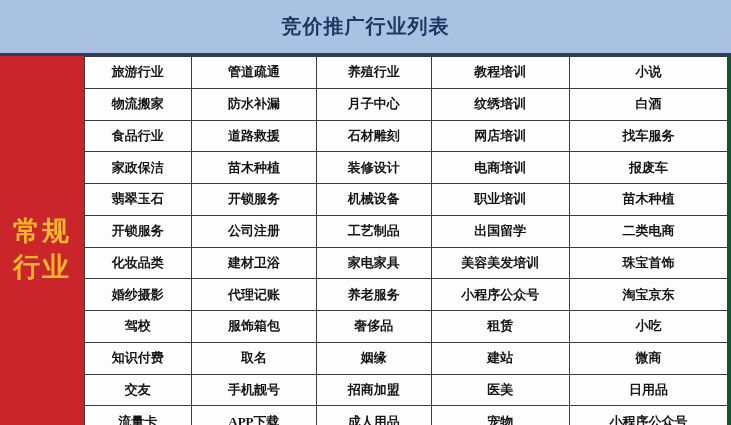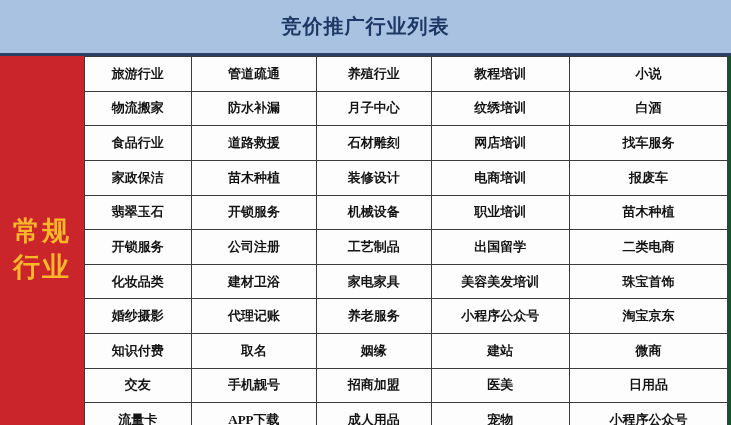--- a/index.html
+++ b/index.html
@@ -144,20 +144,27 @@
               <td>珠宝首饰</td>
             </tr>
             <tr>
               <td>婚纱摄影</td>
               <td>代理记账</td>
               <td>养老服务</td>
               <td>小程序公众号</td>
               <td>淘宝京东</td>
             </tr>
             <tr>
+              <td>驾校</td>
+              <td>服饰箱包</td>
+              <td>奢侈品</td>
+              <td>租赁</td>
+              <td>小吃</td>
+            </tr>
+            <tr>
               <td>知识付费</td>
               <td>取名</td>
               <td>姻缘</td>
               <td>建站</td>
               <td>微商</td>
             </tr>
             <tr>
               <td>交友</td>
               <td>手机靓号</td>
               <td>招商加盟</td>

